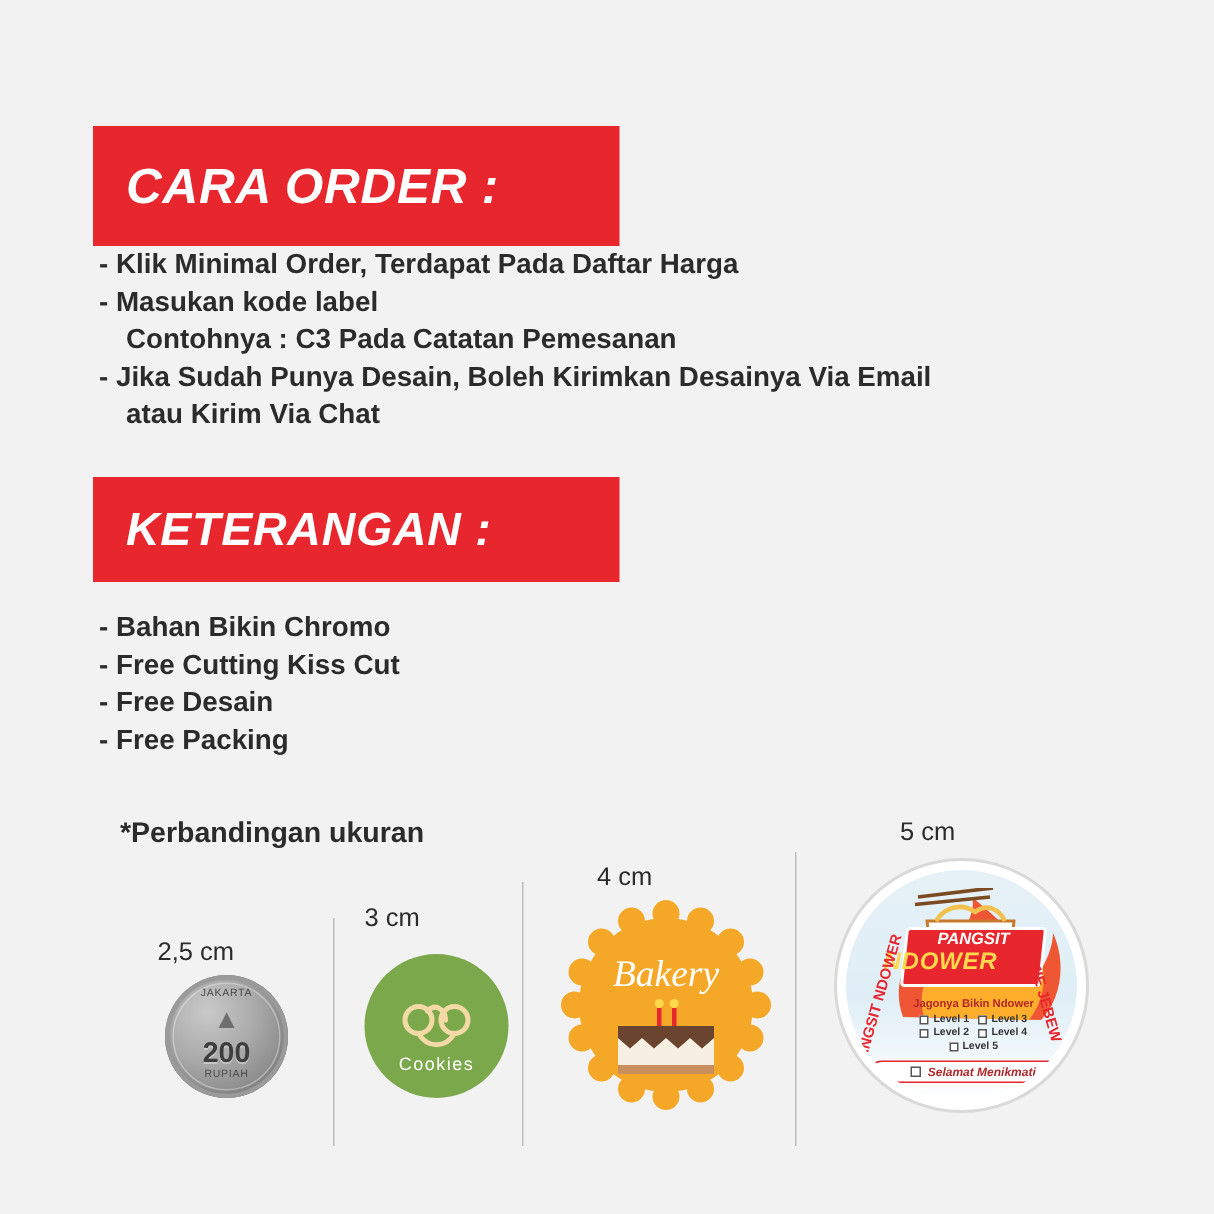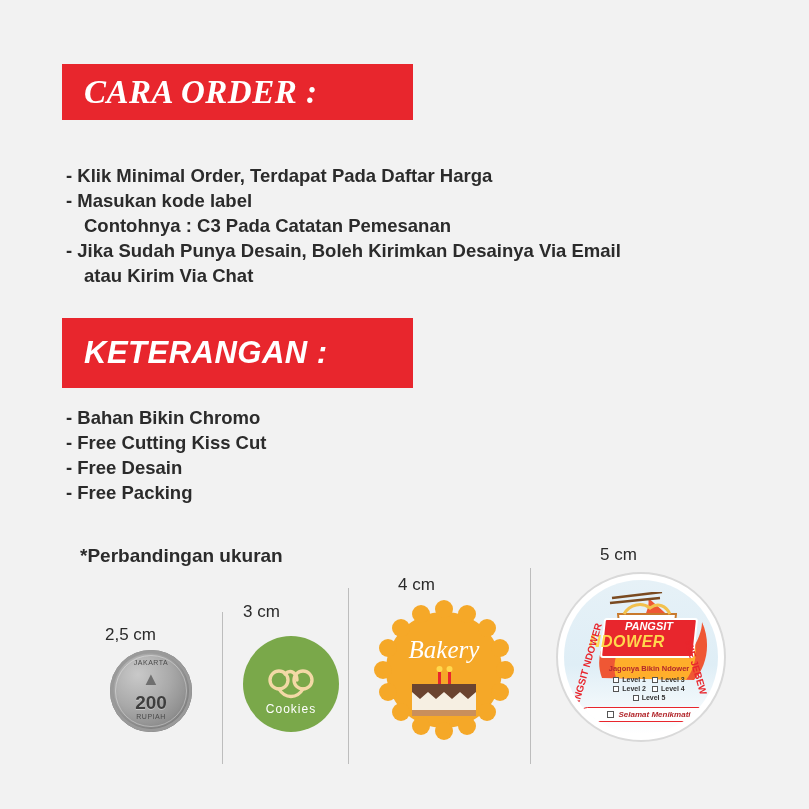--- a/index.html
+++ b/index.html
@@ -23,21 +23,21 @@
     display: flex;
     align-items: center;
     padding-left: 22px;
   }
   .banner-text {
     color: #ffffff;
     font-weight: bold;
     font-style: italic;
     letter-spacing: 0.5px;
   }
-  #banner-order { left: 62px; top: 64px; width: 351px; height: 56px; font-family: Liberation Serif, serif; }
+  #banner-order { left: 62px; top: 84px; width: 351px; height: 80px; }
   #banner-order .banner-text { font-size: 33px; }
   #banner-keterangan { left: 62px; top: 318px; width: 351px; height: 70px; }
   #banner-keterangan .banner-text { font-size: 31px; }
 
   
   .list {
     position: absolute;
     color: #2b2b2b;
     font-weight: bold;
     font-size: 18.5px;

